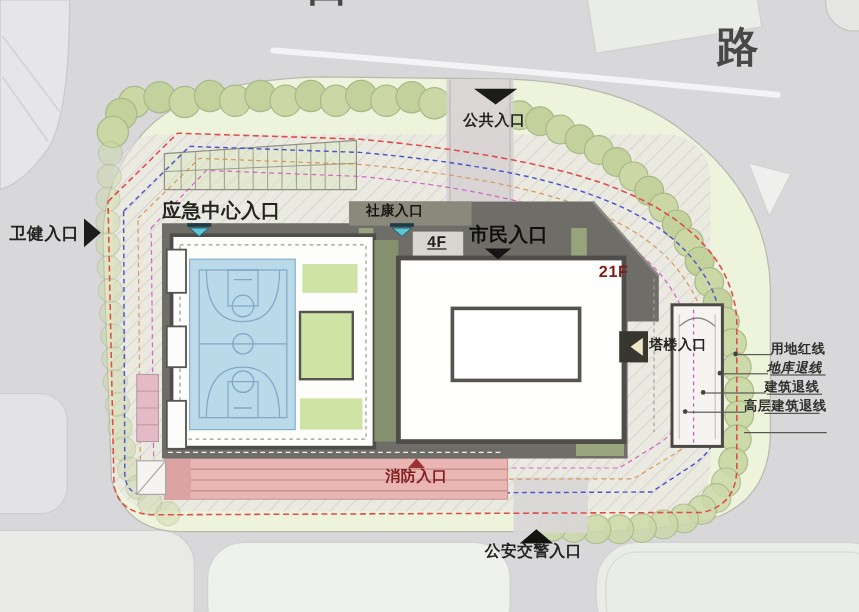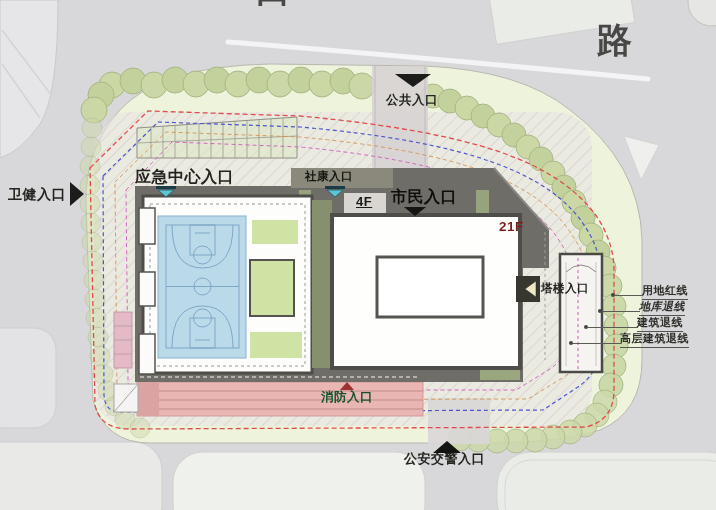--- a/index.html
+++ b/index.html
@@ -14,25 +14,25 @@
   }
   .s115{font-size:11.5px;}
   .s12{font-size:16px;}
   .s125{font-size:12.5px;}
   .s13{font-size:13px;}
   .s135{font-size:13.5px;}
   .s14{font-size:14px;}
   .road-char{font-size:35px;font-weight:600;color:#474745;letter-spacing:0;}
   .legend-label{
     position:absolute;font-size:11px;font-weight:bold;color:#2e2e2a;
-    border-bottom:1px solid #55554f;padding-bottom:1px;white-space:nowrap;letter-spacing:0.5px;
+    border-bottom:1px solid #55554f;padding-bottom:14px;white-space:nowrap;letter-spacing:0.5px;
   }
   .leader{position:absolute;height:1px;background:#5a5a56;}
   .ldot{position:absolute;width:4px;height:4px;border-radius:50%;background:#45453f;}
-  .fire-text{color:#14532d;}
+  .fire-text{color:#7f1d1d;}
 </style>
 </head>
 <body>
 
 <div id="canvas">
 
   <svg id="plan" width="716" height="510" viewBox="0 0 716 510">
     <defs>
       <pattern id="hatch" width="9" height="9" patternTransform="rotate(45)" patternUnits="userSpaceOnUse">
         <line x1="0" y1="0" x2="0" y2="9" stroke="rgba(150,135,150,0.20)" stroke-width="2"></line>

